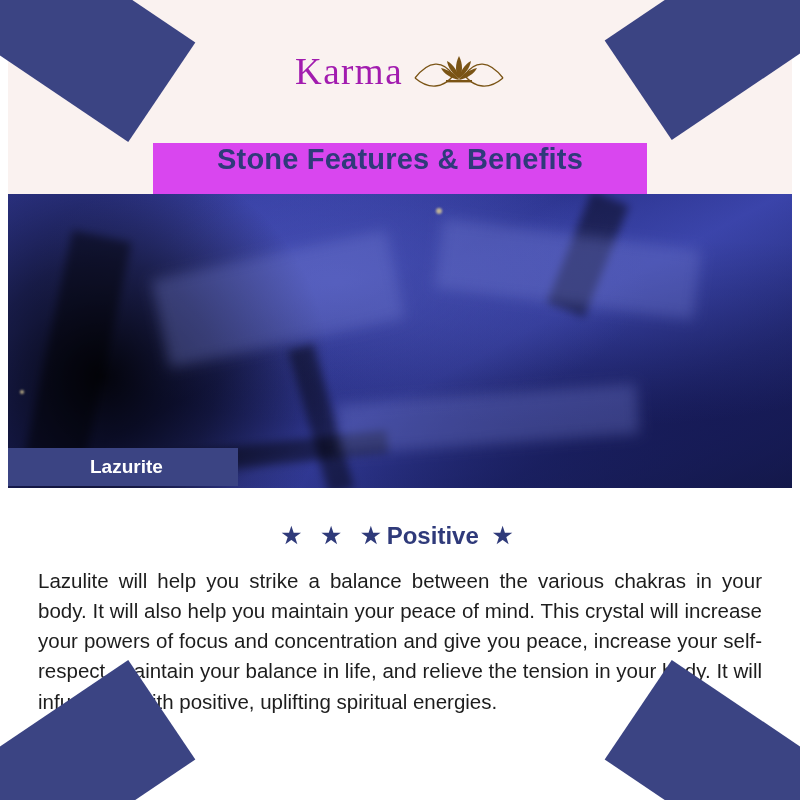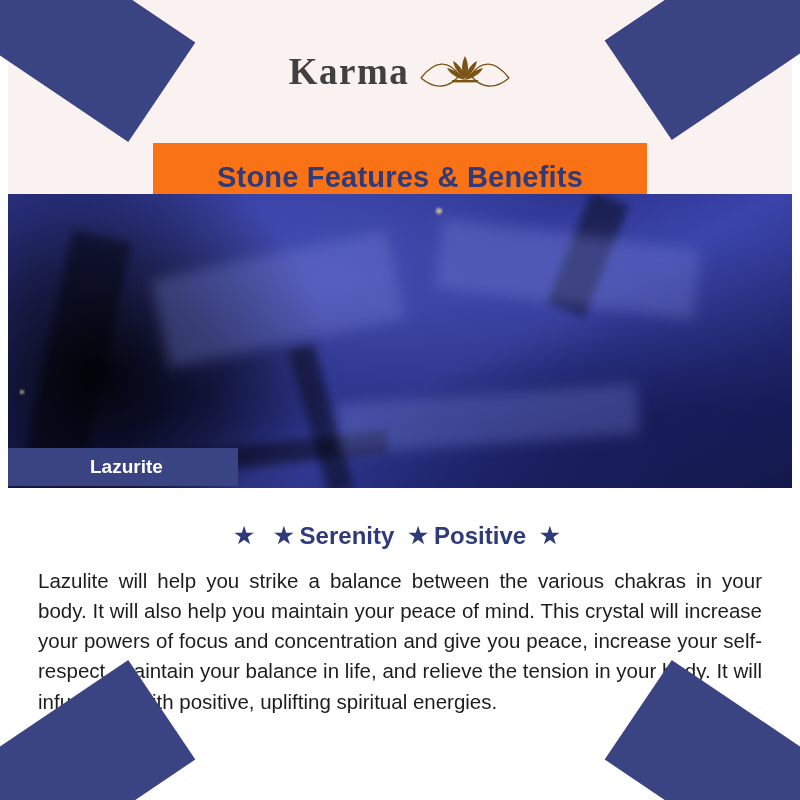--- a/index.html
+++ b/index.html
@@ -80,43 +80,43 @@
     height: 62px;
     display: flex;
     align-items: center;
     justify-content: center;
     gap: 10px;
   }
   .brand-word {
     font-family: "Liberation Serif", serif;
     font-size: 37px;
     letter-spacing: 1.5px;
-    color: #404040;
-    font-weight: 700;
+    color: #a21caf;
+    font-weight: 400;
   }
   .brand-mark {
     position: relative;
     width: 92px;
     height: 46px;
     flex: 0 0 auto;
   }
   .brand-mark svg {
     display: block;
   }
 
   
   .title-band {
     position: absolute;
     top: 143px;
     left: 153px;
     width: 494px;
     height: 51px;
-    background: #f97316;
-    display: flex;
-    align-items: flex-end;
+    background: #d946ef;
+    display: flex;
+    align-items: flex-start;
     justify-content: center;
     box-sizing: border-box;
   }
   .title-band-text {
     font-size: 29px;
     font-weight: bold;
     color: #2f3a7a;
     letter-spacing: 0.2px;
     white-space: nowrap;
   }
@@ -288,21 +288,20 @@
     <span class="name-tag-text">Lazurite</span>
   </div>
 
   <div class="content">
     <div class="benefits">
       <span class="benefit">
         <span class="star">★</span>
       </span>
       <span class="benefit">
         <span class="star">★</span>
-        <span>Serenity</span>
       </span>
       <span class="benefit">
         <span class="star">★</span>
         <span>Positive</span>
       </span>
       <span class="benefit">
         <span class="star">★</span>
       </span>
     </div>
 

